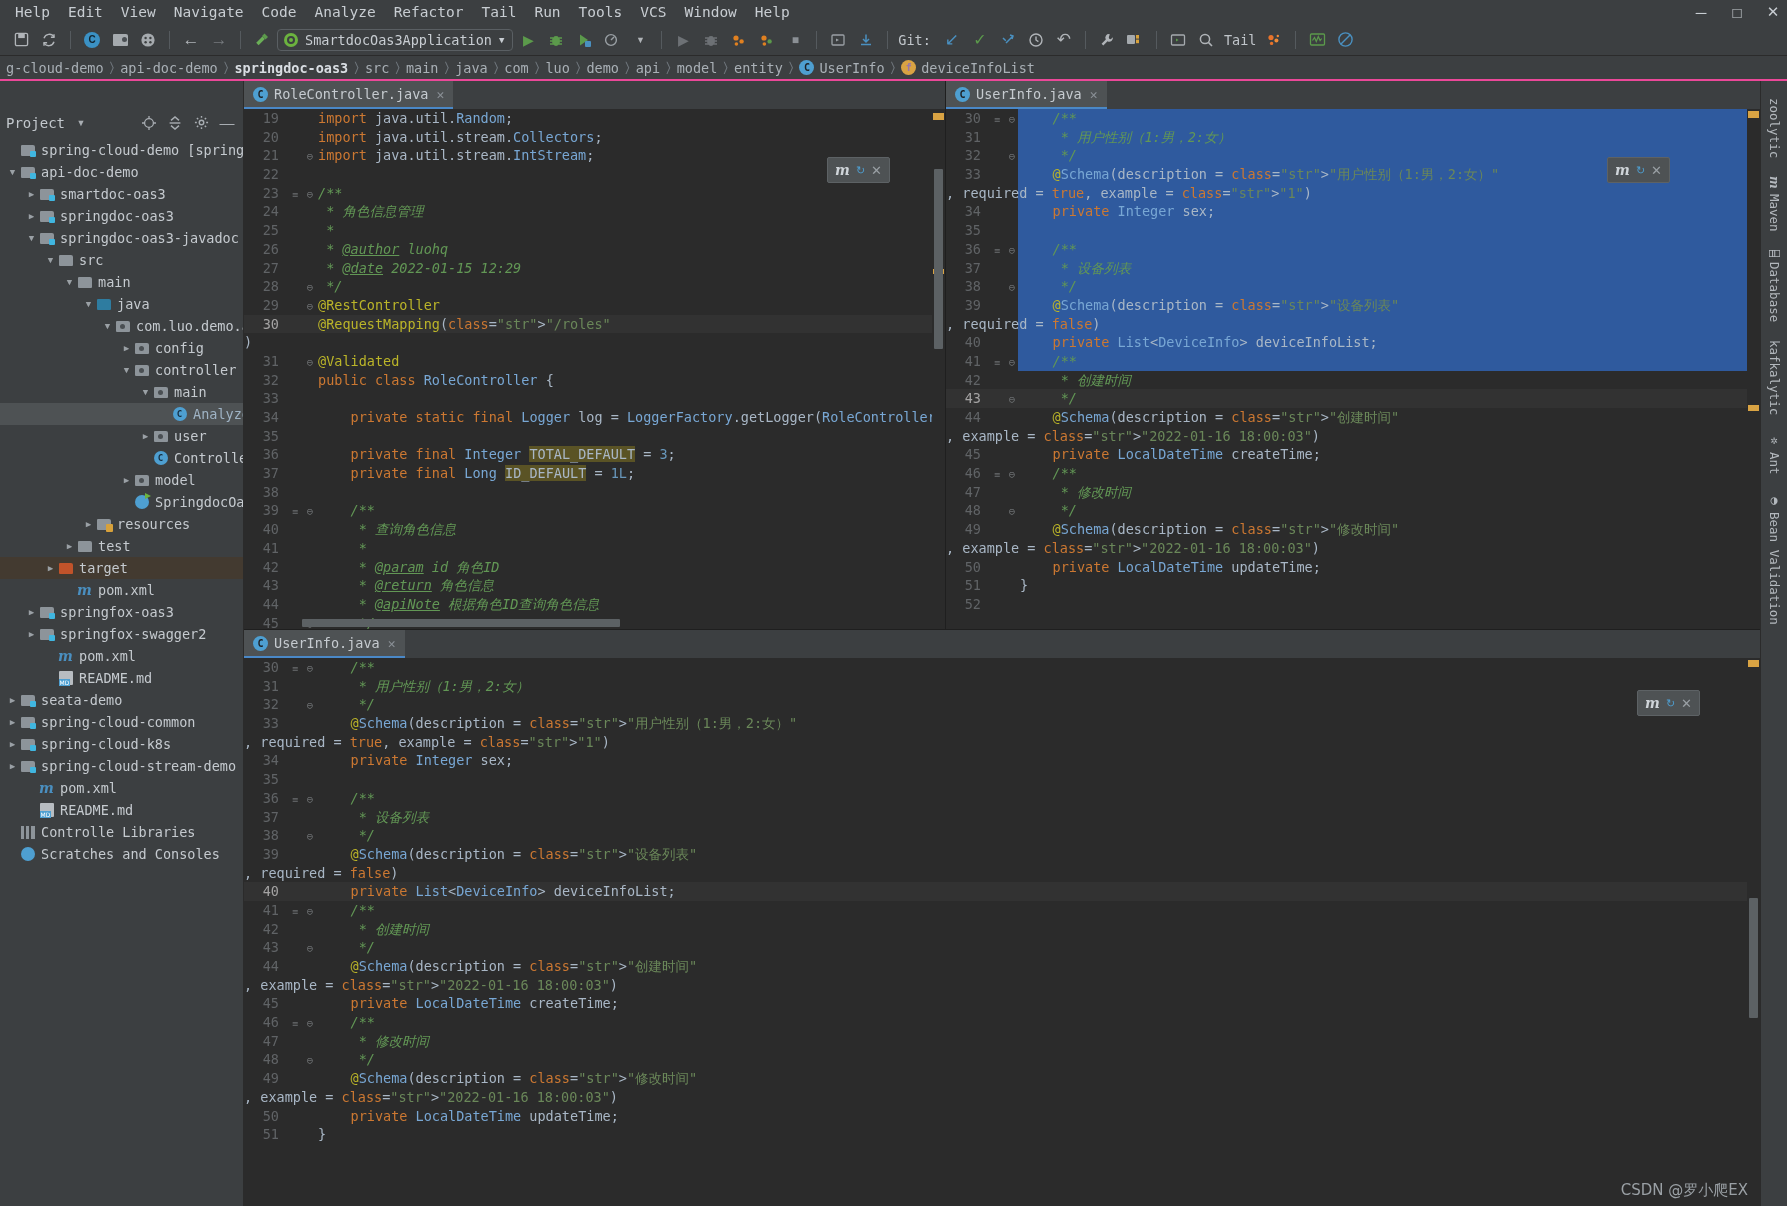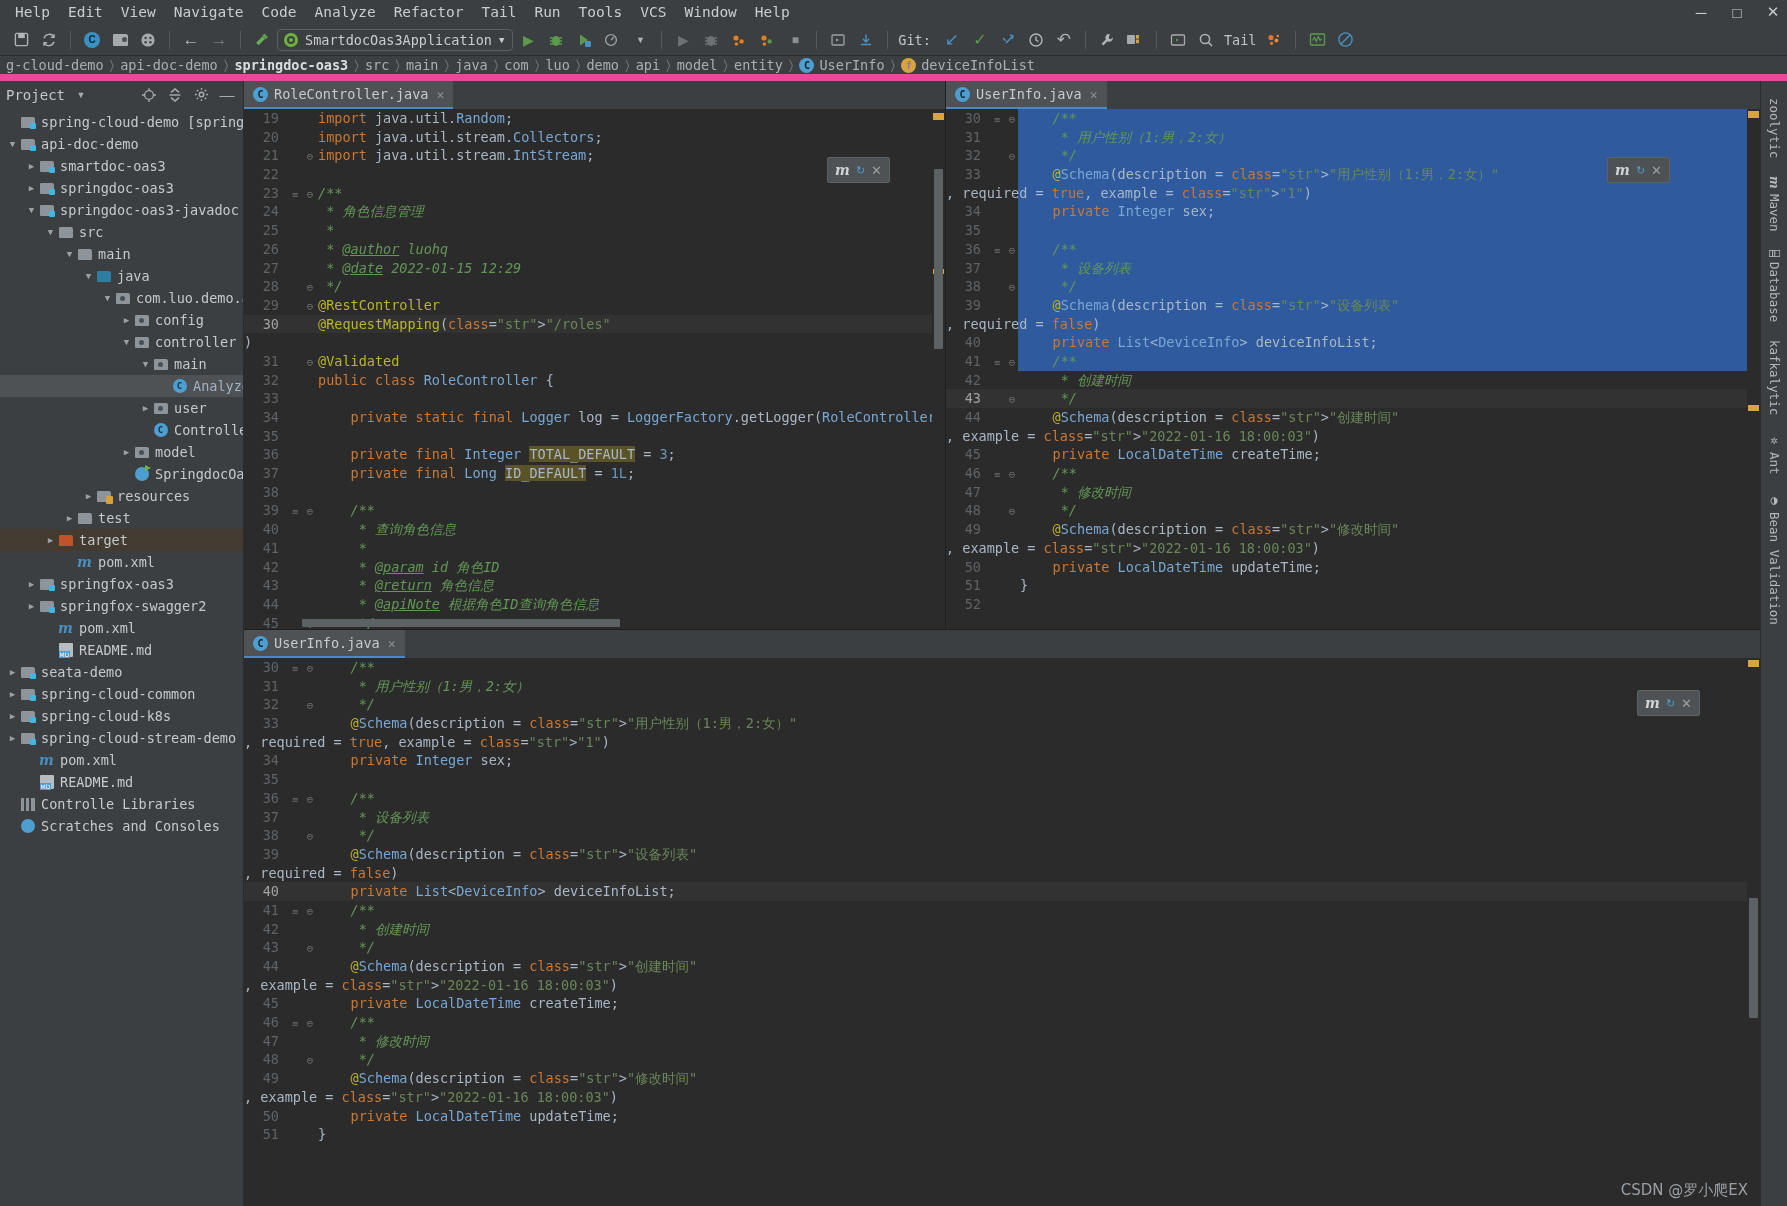--- a/index.html
+++ b/index.html
@@ -46,37 +46,37 @@
   .gitlabel{ font-size:13.5px;color:#c0c5ca; margin:0 6px 0 2px;
     font-family:"DejaVu Sans Mono","Liberation Mono",monospace; }
   .taillabel{ font-size:13.5px;color:#c0c5ca; margin:0 3px;
     font-family:"DejaVu Sans Mono","Liberation Mono",monospace; }
 
   
   .crumbs{
     height:25px; background:#3c3f41; display:flex; align-items:center;
     padding-left:0px; font-size:13.5px; color:#a9b0b6; overflow:hidden;
     font-family:"DejaVu Sans Mono","Liberation Mono",monospace;
-    border-bottom:7px solid #ec4899;
+    border-bottom:2px solid #ec4899;
   }
   .crumb{ display:flex;align-items:center; gap:5px; padding:0 6px; white-space:nowrap; }
   .crumb.strong{ color:#d8dde2; font-weight:bold; }
   .crumbsep{ color:#6f767c; font-size:14px; }
   .cicon{ width:15px;height:15px;border-radius:50%;display:inline-flex;
     align-items:center;justify-content:center;font-size:10px;font-weight:bold;color:#1d2125;}
   .cicon.cls{ background:#4e9fd1; }
   .cicon.fld{ background:#d9a343; }
 
   
   .body{ position:absolute; top:81px; left:0; right:0; bottom:0; display:flex; }
 
   
   .sidebar{ width:244px; background:#3c3f41; display:flex; flex-direction:column;
             border-right:1px solid #2b2b2b; }
-  .sb-head{ height:27px; display:flex; align-items:center; padding:0 6px; gap:6px; }
+  .sb-head{ height:27px; display:flex; align-items:center; padding:0 6px; gap:6px;margin-top:28px; }
   .sb-head .ttl{ font-size:14px;color:#c3c8cd;
      font-family:"DejaVu Sans Mono","Liberation Mono",monospace;}
   .sb-head .sp{ flex:1; }
   .sb-ic{ width:20px;height:20px;display:flex;align-items:center;justify-content:center;
           color:#a8adb2;font-size:13px; }
   .tree{ flex:1; overflow:hidden; background:#3c3f41; padding-top:3px;
     font-family:"DejaVu Sans Mono","Liberation Mono",monospace; font-size:13.5px; }
   .row{ height:22px; display:flex; align-items:center; white-space:nowrap; color:#c5cacf; }
   .row.sel{ background:#4e5254; }
   .row.selorange{ background:#433a30; }

